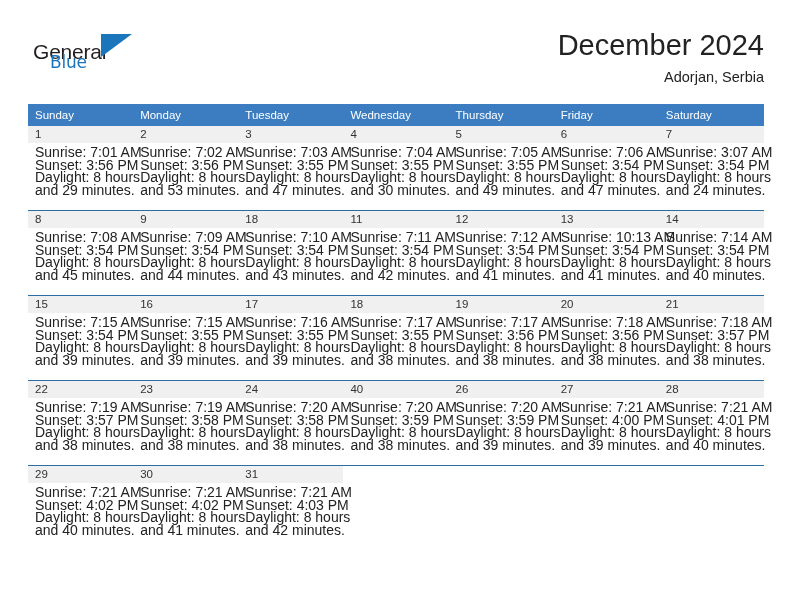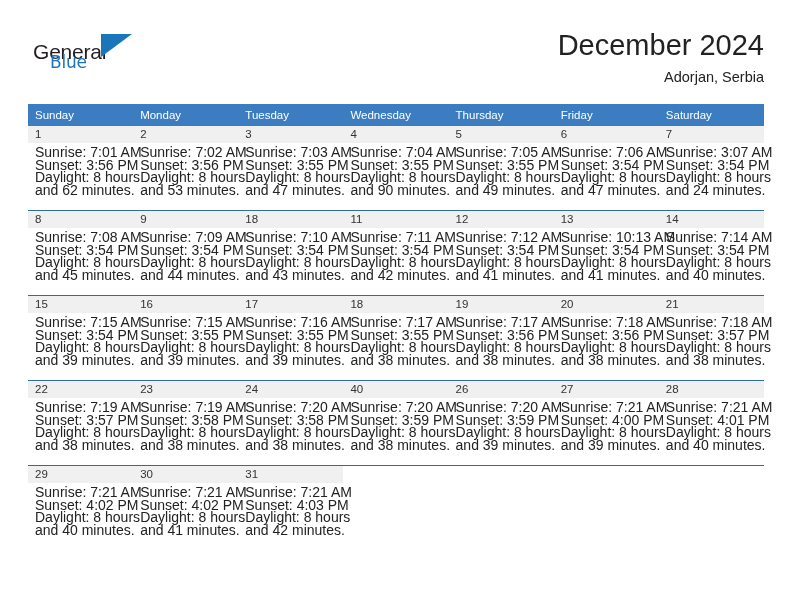--- a/index.html
+++ b/index.html
@@ -180,21 +180,21 @@
     </thead>
     <tbody>
         <tr class="week-row">
           <td>
             <div class="daycell filled">
               <div class="daynum-bar">1</div>
               <div class="daylines">
                 <div>Sunrise: 7:01 AM</div>
                 <div>Sunset: 3:56 PM</div>
                 <div>Daylight: 8 hours</div>
-                <div>and 62 minutes.</div>
+                <div>and 29 minutes.</div>
               </div>
             </div>
           </td>
           <td>
             <div class="daycell filled">
               <div class="daynum-bar">2</div>
               <div class="daylines">
                 <div>Sunrise: 7:02 AM</div>
                 <div>Sunset: 3:56 PM</div>
                 <div>Daylight: 8 hours</div>
@@ -213,21 +213,21 @@
               </div>
             </div>
           </td>
           <td>
             <div class="daycell filled">
               <div class="daynum-bar">4</div>
               <div class="daylines">
                 <div>Sunrise: 7:04 AM</div>
                 <div>Sunset: 3:55 PM</div>
                 <div>Daylight: 8 hours</div>
-                <div>and 90 minutes.</div>
+                <div>and 30 minutes.</div>
               </div>
             </div>
           </td>
           <td>
             <div class="daycell filled">
               <div class="daynum-bar">5</div>
               <div class="daylines">
                 <div>Sunrise: 7:05 AM</div>
                 <div>Sunset: 3:55 PM</div>
                 <div>Daylight: 8 hours</div>

